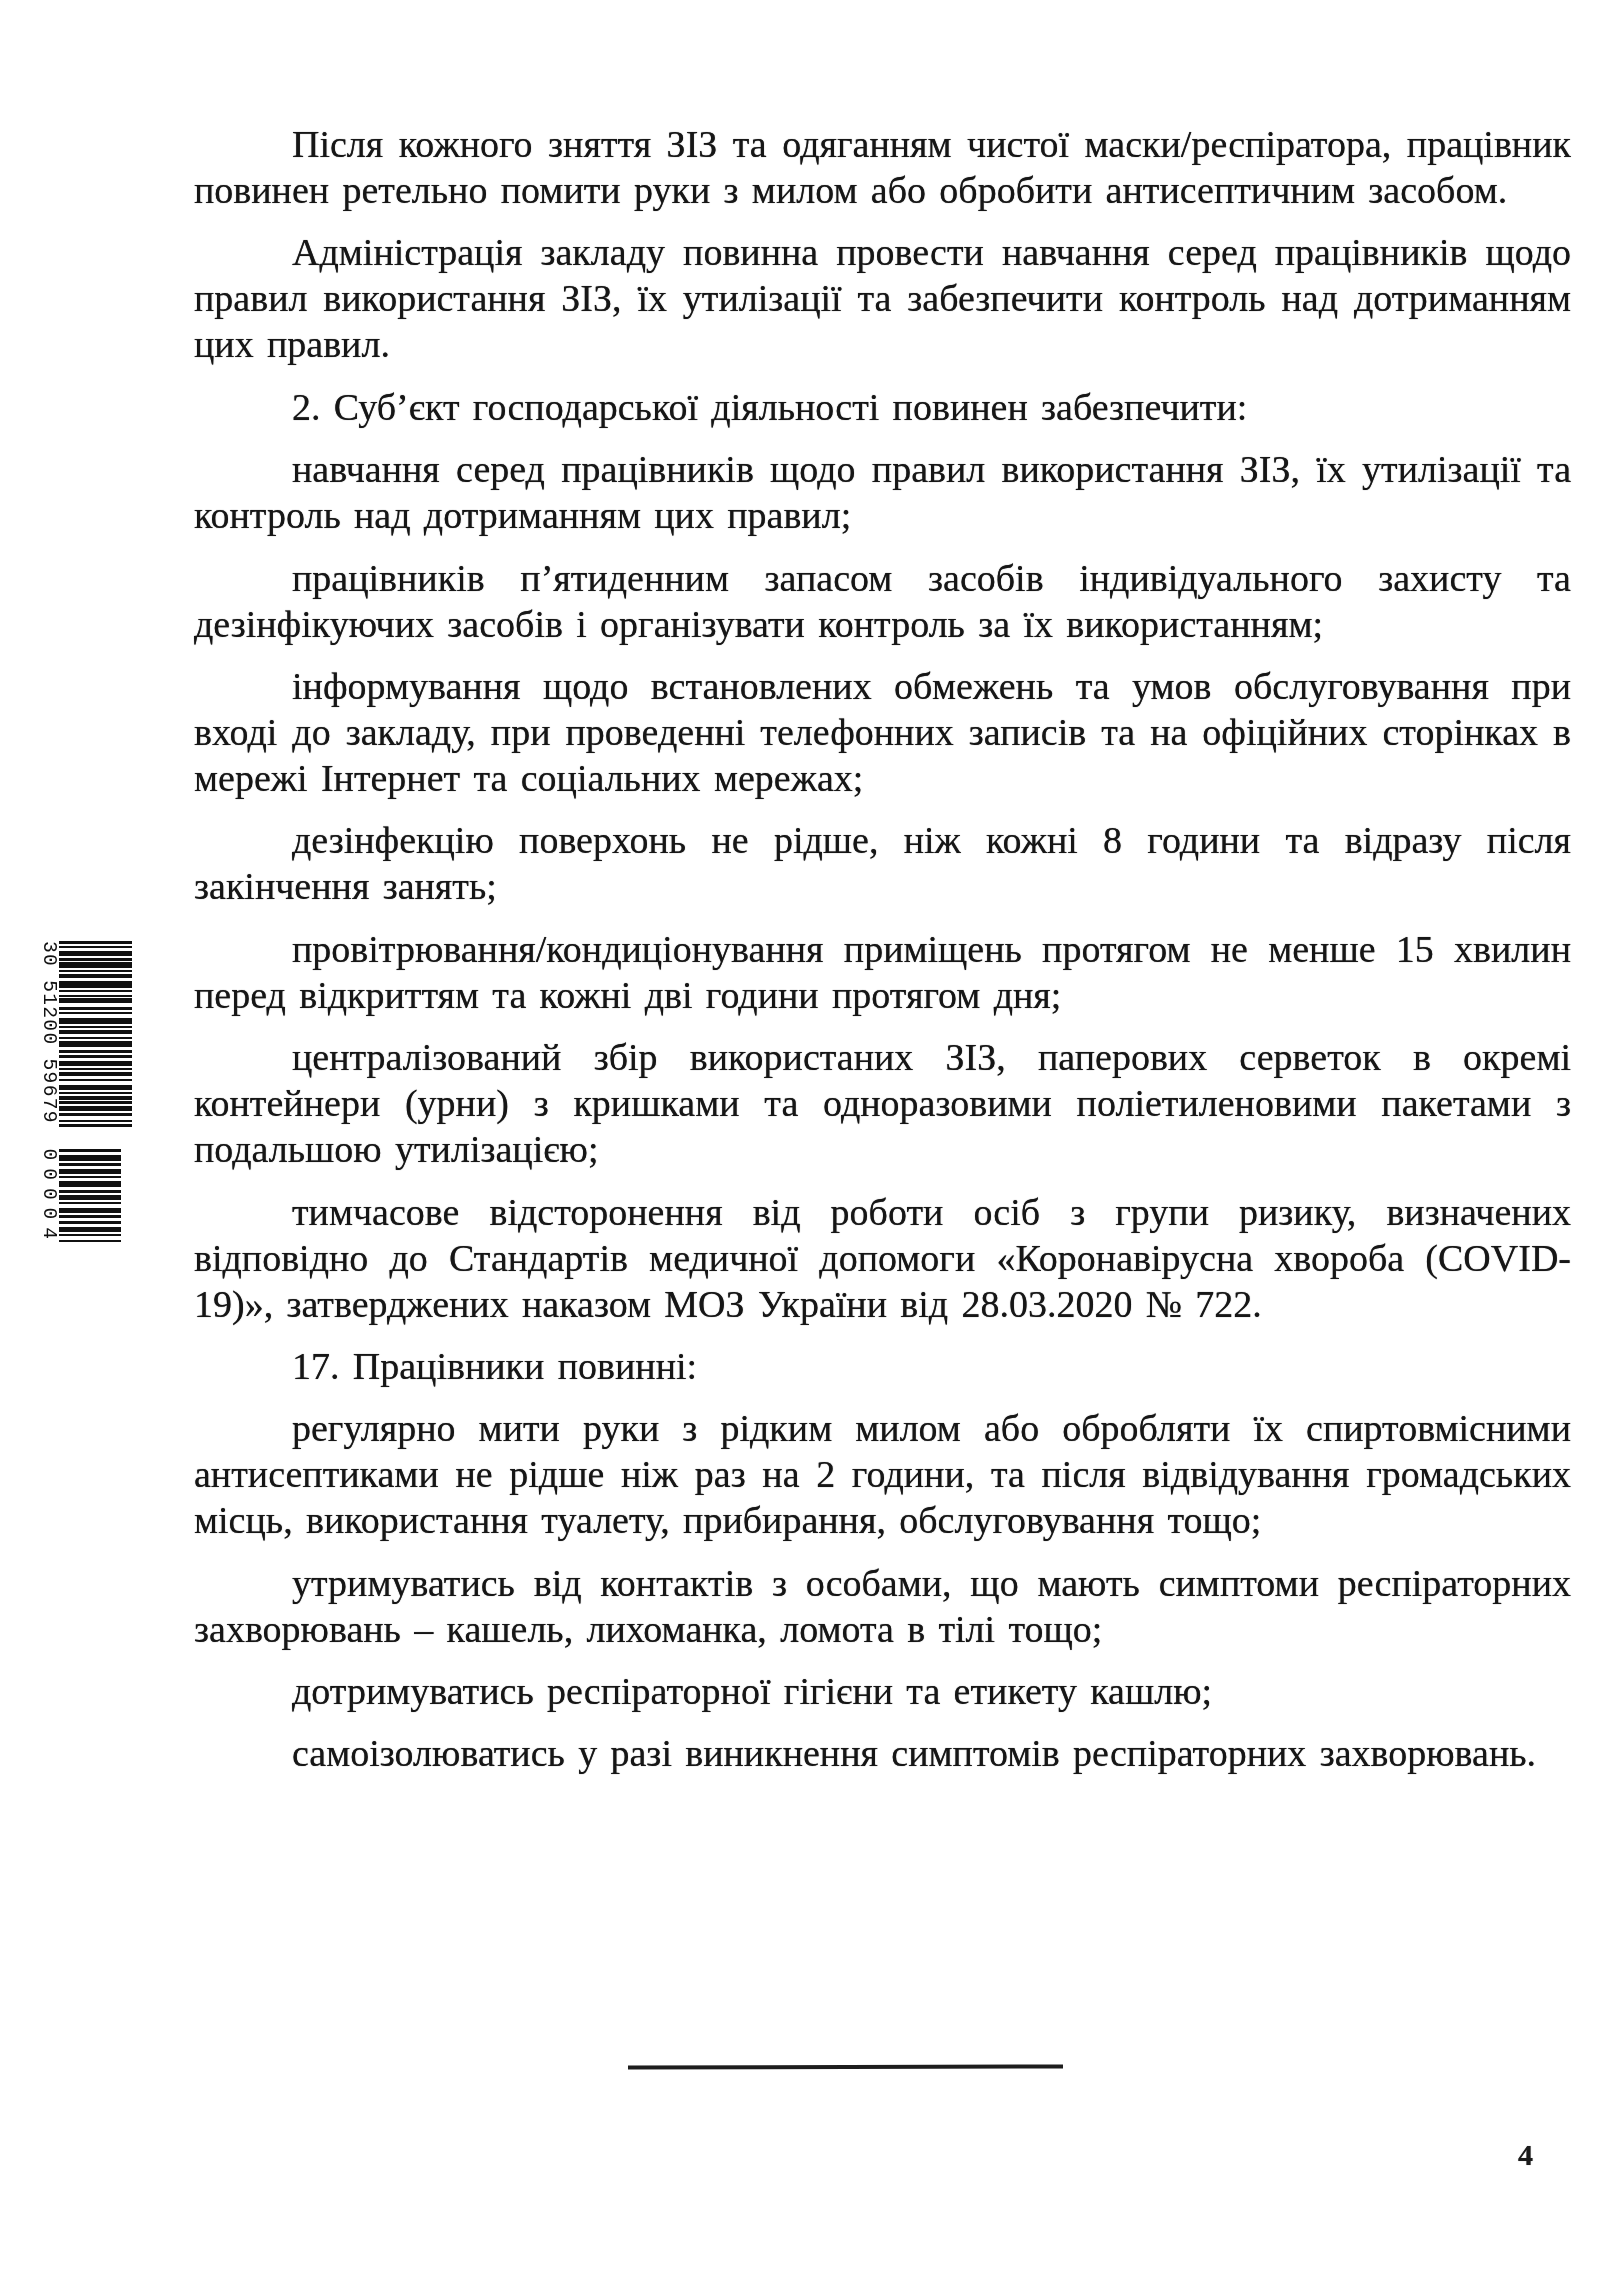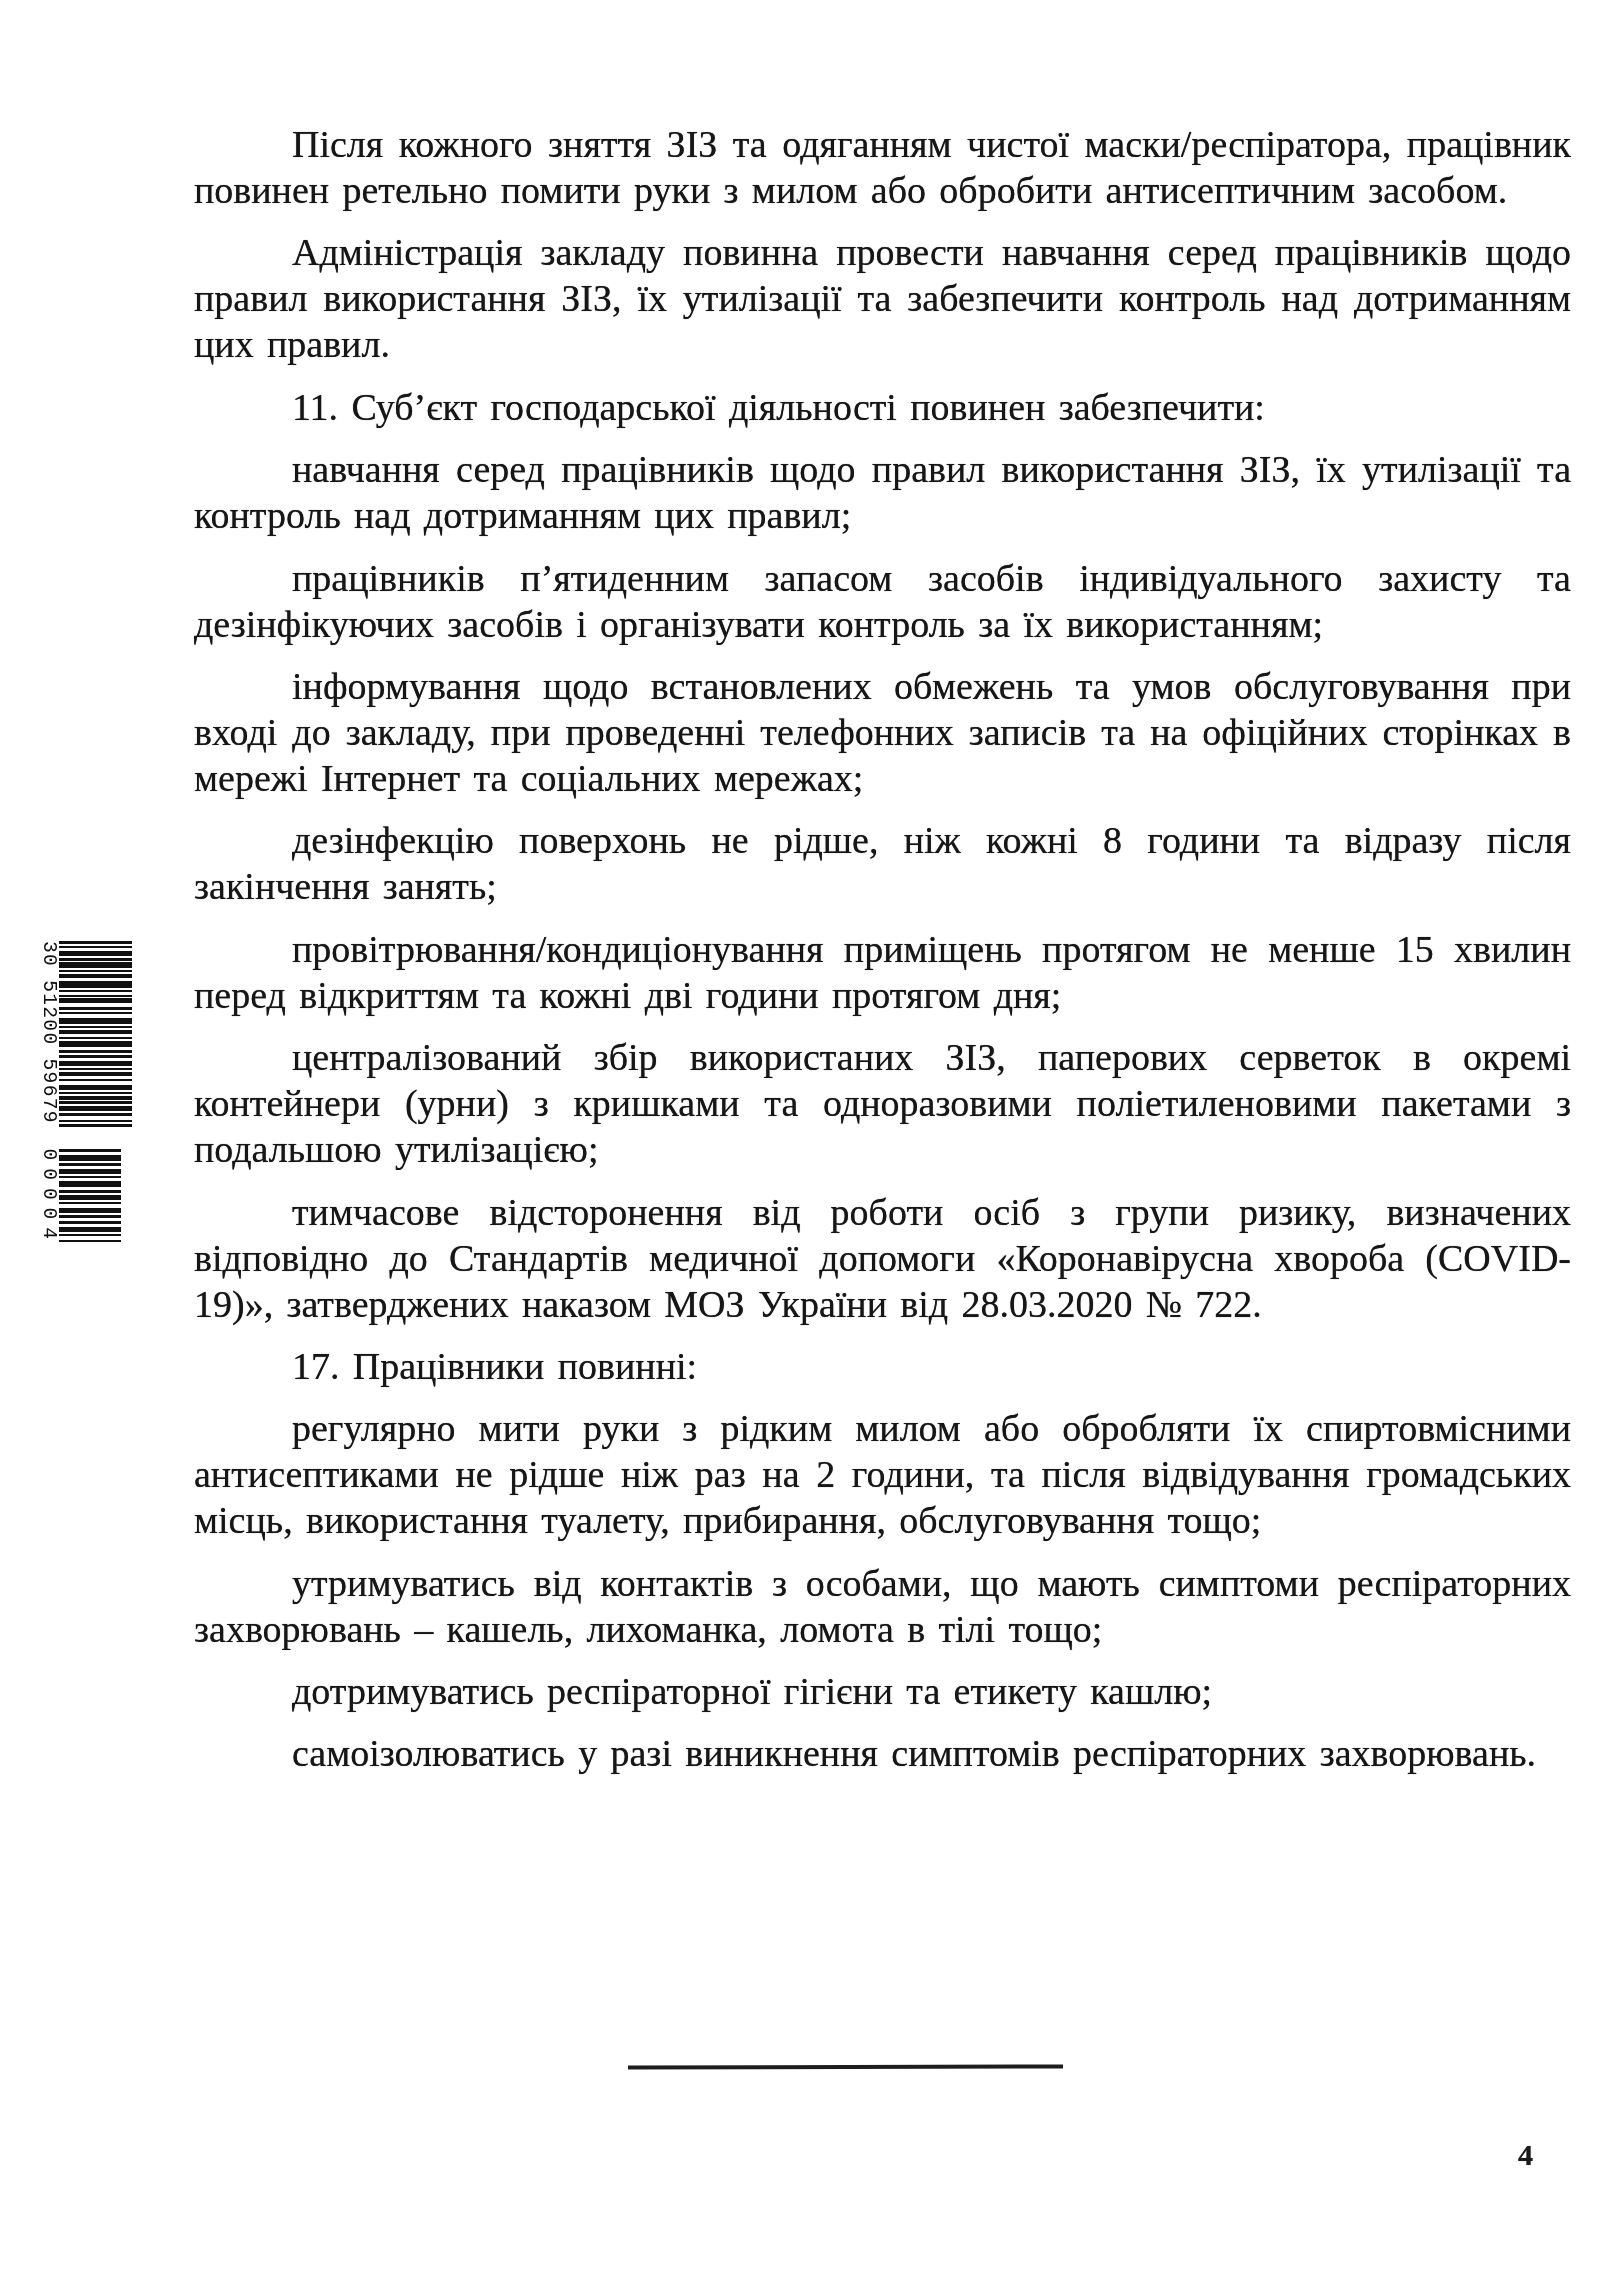--- a/index.html
+++ b/index.html
@@ -208,21 +208,21 @@
             <div class="bar" style="width: 3.9px;"></div>
           </div>
         <div class="digits">00004</div>
       </div>
     </div>
   </div>
 
   <main class="content">
     <p>Після кожного зняття ЗІЗ та одяганням чистої маски/респіратора, працівник повинен ретельно помити руки з милом або обробити антисептичним засобом.</p>
     <p>Адміністрація закладу повинна провести навчання серед працівників щодо правил використання ЗІЗ, їх утилізації та забезпечити контроль над дотриманням цих правил.</p>
-    <p>11. Суб’єкт господарської діяльності повинен забезпечити:</p>
+    <p>2. Суб’єкт господарської діяльності повинен забезпечити:</p>
     <p>навчання серед працівників щодо правил використання ЗІЗ, їх утилізації та контроль над дотриманням цих правил;</p>
     <p>працівників п’ятиденним запасом засобів індивідуального захисту та дезінфікуючих засобів і організувати контроль за їх використанням;</p>
     <p>інформування щодо встановлених обмежень та умов обслуговування при вході до закладу, при проведенні телефонних записів та на офіційних сторінках в мережі Інтернет та соціальних мережах;</p>
     <p>дезінфекцію поверхонь не рідше, ніж кожні 8 години та відразу після закінчення занять;</p>
     <p>провітрювання/кондиціонування приміщень протягом не менше 15 хвилин перед відкриттям та кожні дві години протягом дня;</p>
     <p>централізований збір використаних ЗІЗ, паперових серветок в окремі контейнери (урни) з кришками та одноразовими поліетиленовими пакетами з подальшою утилізацією;</p>
     <p>тимчасове відсторонення від роботи осіб з групи ризику, визначених відповідно до Стандартів медичної допомоги «Коронавірусна хвороба (COVID-19)», затверджених наказом МОЗ України від 28.03.2020 № 722.</p>
     <p>17. Працівники повинні:</p>
     <p>регулярно мити руки з рідким милом або обробляти їх спиртовмісними антисептиками не рідше ніж раз на 2 години, та після відвідування громадських місць, використання туалету, прибирання, обслуговування тощо;</p>
     <p>утримуватись від контактів з особами, що мають симптоми респіраторних захворювань – кашель, лихоманка, ломота в тілі тощо;</p>

